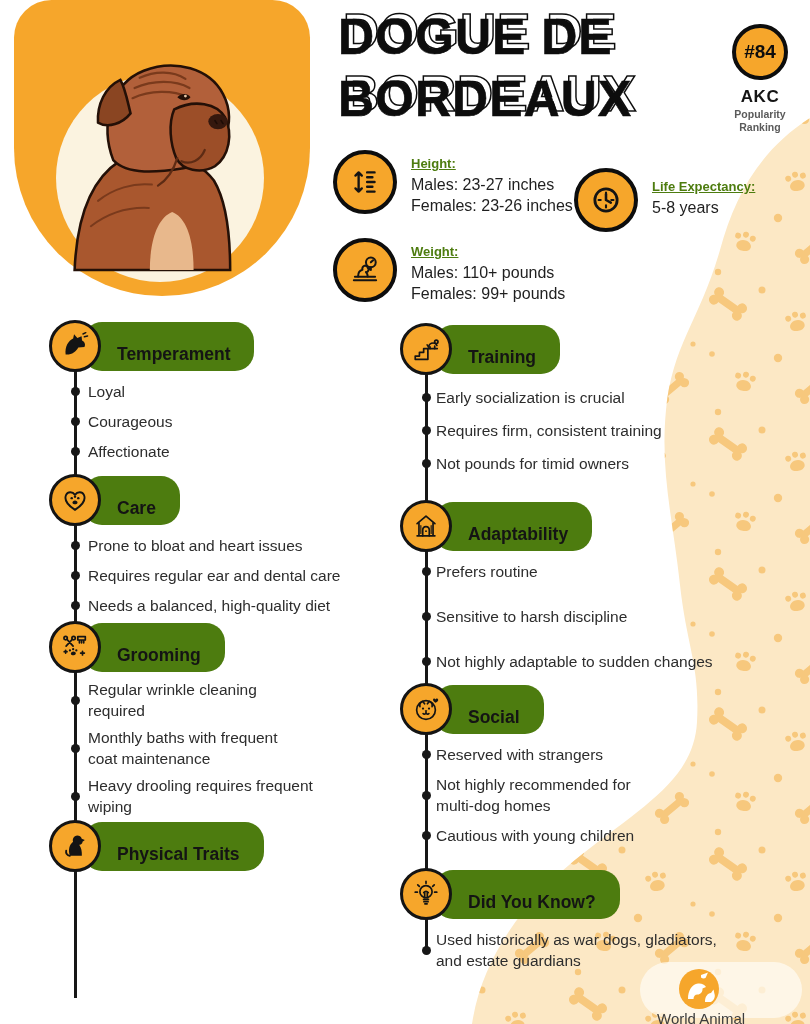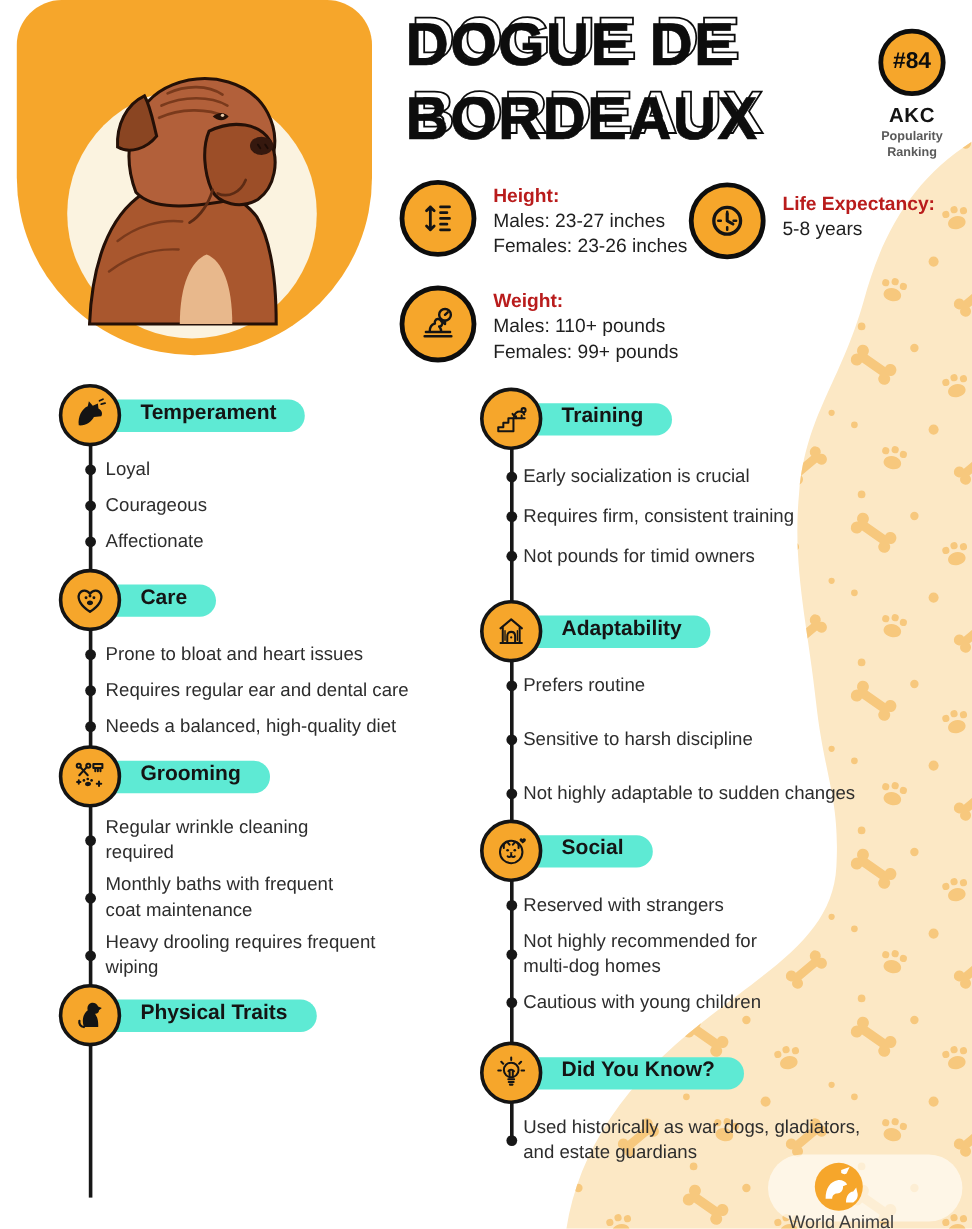--- a/index.html
+++ b/index.html
@@ -58,24 +58,24 @@
   .akc-caption { margin-top:1px; font-size:10.5px; line-height:13px; color:#5a5a5a; white-space:pre-line;font-weight:bold; }
 
   
   .stat { position:absolute; z-index:2; display:flex; }
   .stat-icon {
     width:64px; height:64px; border-radius:50%;
     background:#F6A62B; border:4px solid #0d0d0d;
     display:flex; align-items:center; justify-content:center; flex:none;
   }
   .stat-text { margin-left:14px; }
-  .stat-label { font-size:16px; font-weight:bold; line-height:21px; color:#b91c1c; }
+  .stat-label { font-size:13px; font-weight:bold; line-height:21px; color:#4d7c0f;text-decoration:underline; }
   .stat-line { font-size:16px; line-height:21px; color:#1f1f1f; }
   #stat-height { left:333px; top:150px; }
-  #stat-life   { left:574px; top:152px; }
+  #stat-life   { left:574px; top:168px; }
   #stat-weight { left:333px; top:238px; }
   #stat-life .stat-text { margin-top:8px; }
   #stat-height .stat-text, #stat-weight .stat-text { margin-top:3px; }
 
   
   .col { position:absolute; z-index:2; }
   #col-left  { left:49px;  top:320px; width:345px; }
   #col-right { left:400px; top:323px; width:392px; }
   .tline { position:absolute; width:3px; background:#171717; z-index:0; }
   #col-left  .tline { left:24.5px; top:26px; height:652px; }
@@ -83,22 +83,22 @@
 
   .sec { position:relative; }
   .sec-head { display:flex; align-items:center; position:relative; }
   .icon-circle {
     width:52px; height:52px; border-radius:50%; flex:none;
     background:#F6A62B; border:3.5px solid #141414;
     display:flex; align-items:center; justify-content:center;
     position:relative; z-index:2;
   }
   .pill {
-    margin-left:-18px; padding:0 24px 6px 34px;
-    background:#5eead4; border-radius:19px;
+    margin-left:-18px; padding:22px 24px 6px 34px;
+    background:#4d7c0f; border-radius:19px;
     font-size:17.5px; font-weight:bold; color:#141414;
     position:relative; z-index:1; white-space:nowrap;text-align:center;
   }
   ul.items { list-style:none; }
   ul.items li {
     position:relative; padding-left:39px;
     font-size:15.5px; line-height:21px; color:#2d2d2d;
     margin-top:9px; white-space:pre-line;
   }
   #col-right ul.items li { padding-left:36px; }

